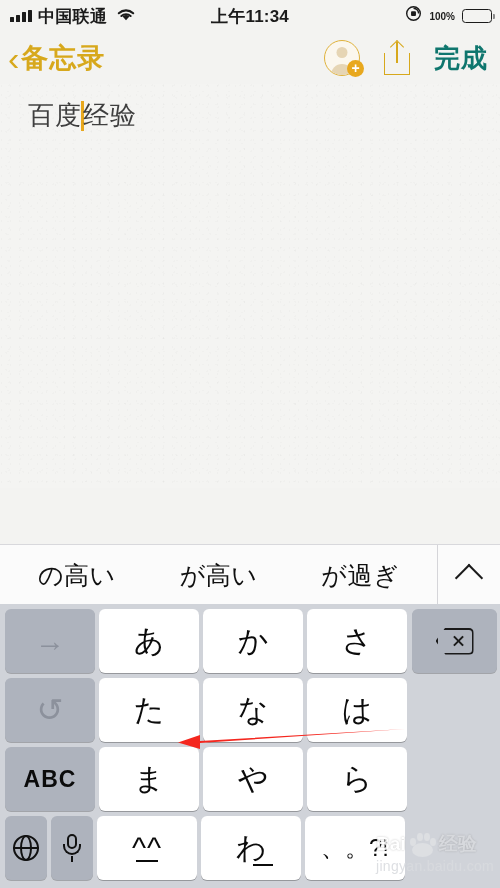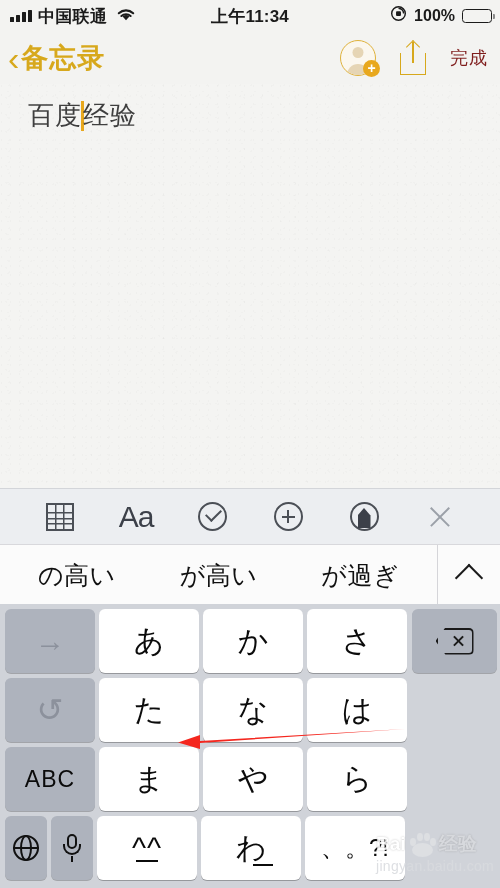--- a/index.html
+++ b/index.html
@@ -63,21 +63,21 @@
     font-size: 17px;
     letter-spacing: .2px;
   }
   .sb-right {
     position: absolute;
     right: 8px;
     display: flex;
     align-items: center;
     gap: 7px;
   }
-  .batt-pct { font-size: 16px; }
+  .batt-pct { font-size: 10px; }
   .battery {
     position: relative;
     width: 30px;
     height: 14px;
     border: 1.6px solid #1b1b1b;
     border-radius: 3.5px;
     box-sizing: border-box;
     padding: 1.4px;
   }
   .battery:after {
@@ -208,23 +208,23 @@
     position: absolute;
     left: 50%;
     top: 1px;
     width: 9px;
     height: 9px;
     border-left: 1.8px solid #d7a81c;
     border-top: 1.8px solid #d7a81c;
     transform: translateX(-50%) rotate(45deg);
   }
   .nav-done {
-    color: #7f1d1d;
-    font-size: 18px;
-    font-weight: normal;
+    color: #0f766e;
+    font-size: 26px;
+    font-weight: bold;
     letter-spacing: 1px;
     cursor: pointer;
   }
 
   
   .note-body {
     position: absolute;
     top: 84px; left: 0;
     width: 500px;
     height: 404px;
@@ -421,21 +421,21 @@
     background: #aeb3bd;
     box-shadow: 0 1px 0 rgba(0,0,0,.22);
   }
   .key.dim { color: #8c919c; }
   .key.side  { width: 90px; margin-left: 5px; }
   .key.sideR { width: 85px; margin-left: 5px; }
   .key.letter { width: 100px; margin-left: 4px; }
   .key.small { width: 42px; margin-left: 5px; font-size: 24px; }
   .key.small + .key.small { margin-left: 4px; }
   .key.lbl-cn { font-size: 24px; letter-spacing: 2px; }
-  .key.abc { font-size: 23px; letter-spacing: 1px; }
+  .key.abc { font-size: 23px; letter-spacing: 1px; font-weight: bold; }
 
   .key-return {
     position: absolute;
     right: 5px;
     top: 143px;
     width: 85px;
     height: 133px;
     background: #aeb3bd;
     border-radius: 6px;
     box-shadow: 0 1px 0 rgba(0,0,0,.22);
@@ -667,45 +667,20 @@
   </div>
 
   <div class="note-body">
     <div class="note-text">
       <span>百度</span>
       <span class="caret"></span>
       <span>经验</span>
     </div>
   </div>
 
-  <div class="fmt-bar">
-    <div class="fmt-btn">
-        <span class="tbl"></span>
-      </div>
-    <div class="fmt-btn aa">Aa</div>
-    <div class="fmt-btn">
-        <span class="circ">
-          <span class="chk"></span>
-        </span>
-      </div>
-    <div class="fmt-btn">
-        <span class="circ">
-          <span class="pv"></span>
-          <span class="ph"></span>
-        </span>
-      </div>
-    <div class="fmt-btn">
-        <span class="circ">
-          <span class="pen"></span>
-        </span>
-      </div>
-    <div class="fmt-btn">
-        <span class="xmark"></span>
-      </div>
-  </div>
 
   <div class="pred-bar">
     <div class="pred-items">
       <span class="pred-item">の高い</span>
       <span class="pred-item">が高い</span>
       <span class="pred-item">が過ぎ</span>
     </div>
     <div class="pred-expand">
         <span class="chev-up"></span>
       </div>

